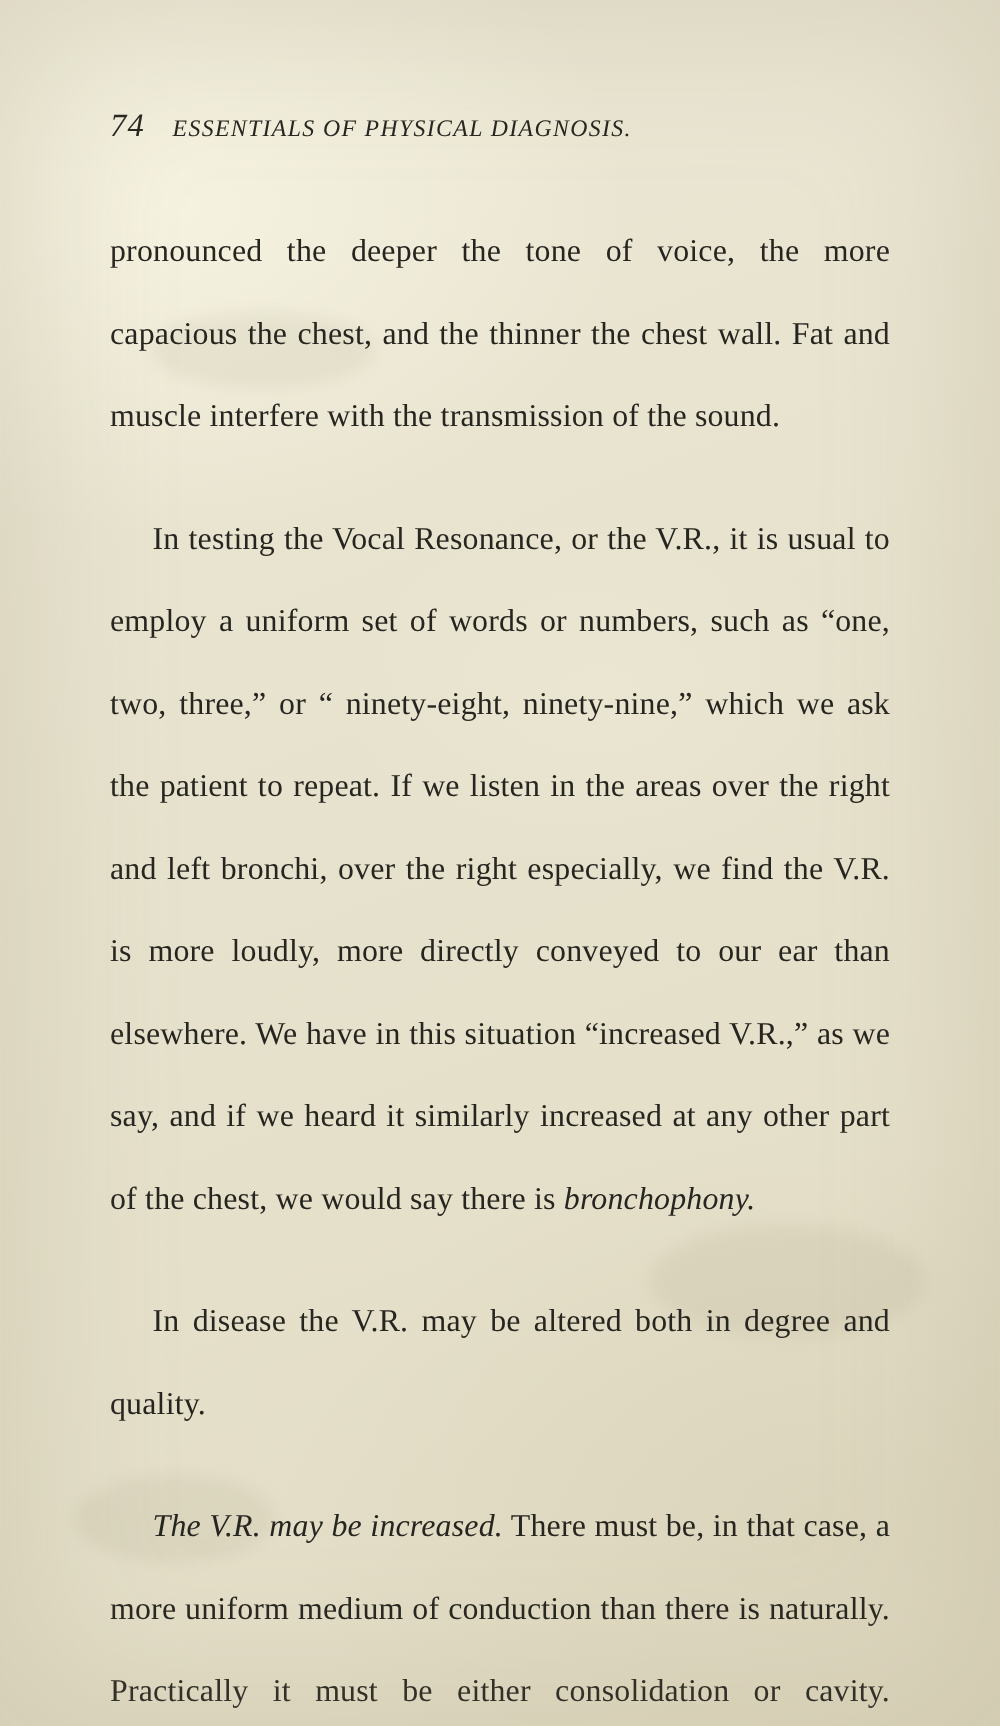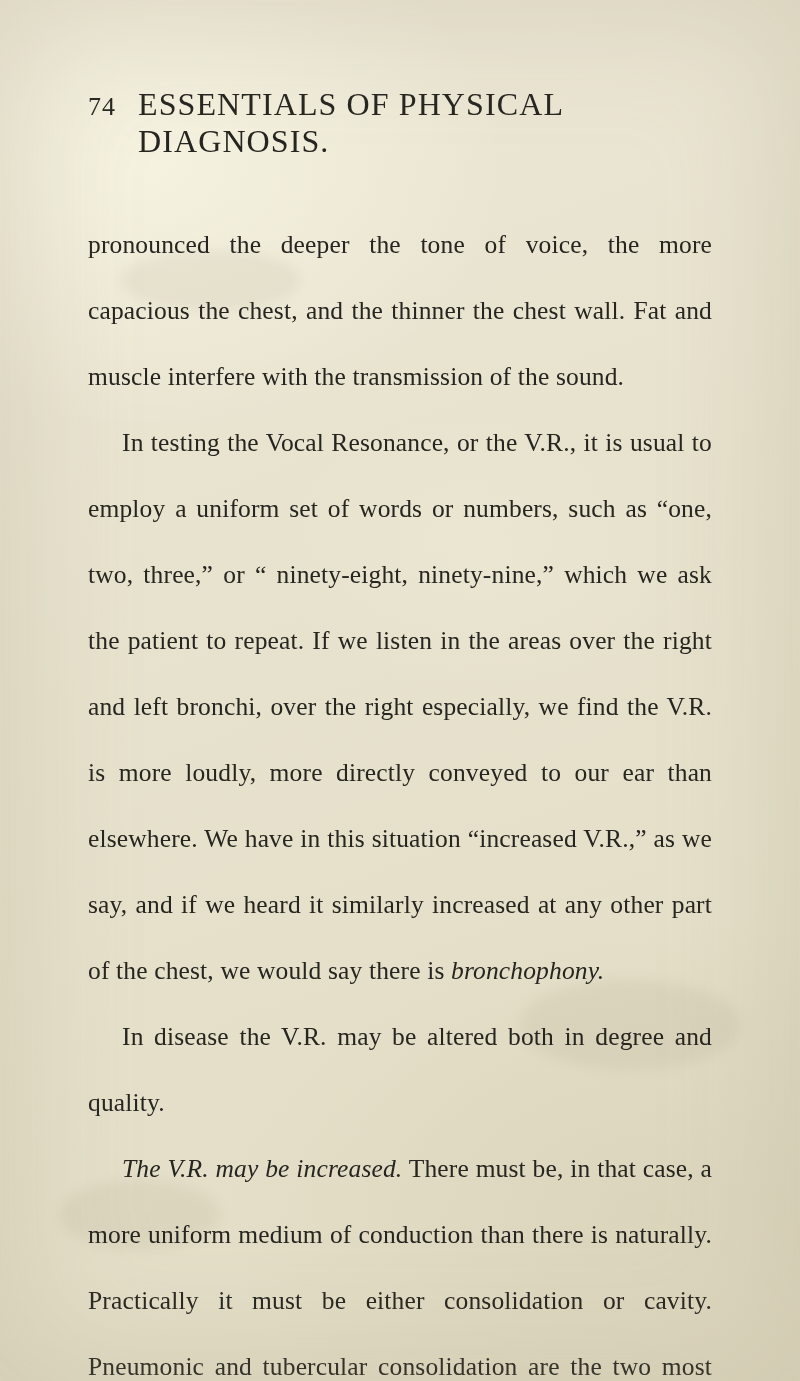--- a/index.html
+++ b/index.html
@@ -39,40 +39,41 @@
     width: 624px;
   }
   .folio-line {
     display: flex;
     align-items: baseline;
     gap: 22px;
     font-size: 25px;
     letter-spacing: 0.6px;
     margin-bottom: 52px;
     color: #26251f;
+    font-style: italic;
   }
   .folio-num {
     font-size: 26px;
     letter-spacing: 1px;
   }
   .running-head {
-    font-size: 32px;
+    font-size: 19px;
     letter-spacing: 1.1px;
   }
   p {
     margin: 0 0 0 0;
     font-size: 25.5px;
     line-height: 66px;
     text-align: justify;
     text-align-last: left;
     letter-spacing: 0.15px;
     color: #26251f;
   }
   p + p { margin-top: 0; }
-  .indent { text-indent: 34px; }
+  .indent { text-indent: 34px; margin-top: 32px; }
   .ital { font-style: italic; }
   .smear {
     position: absolute;
     pointer-events: none;
     border-radius: 50%;
     background: rgba(150,140,110,0.10);
     filter: blur(6px);
   }
 </style>
 </head>

